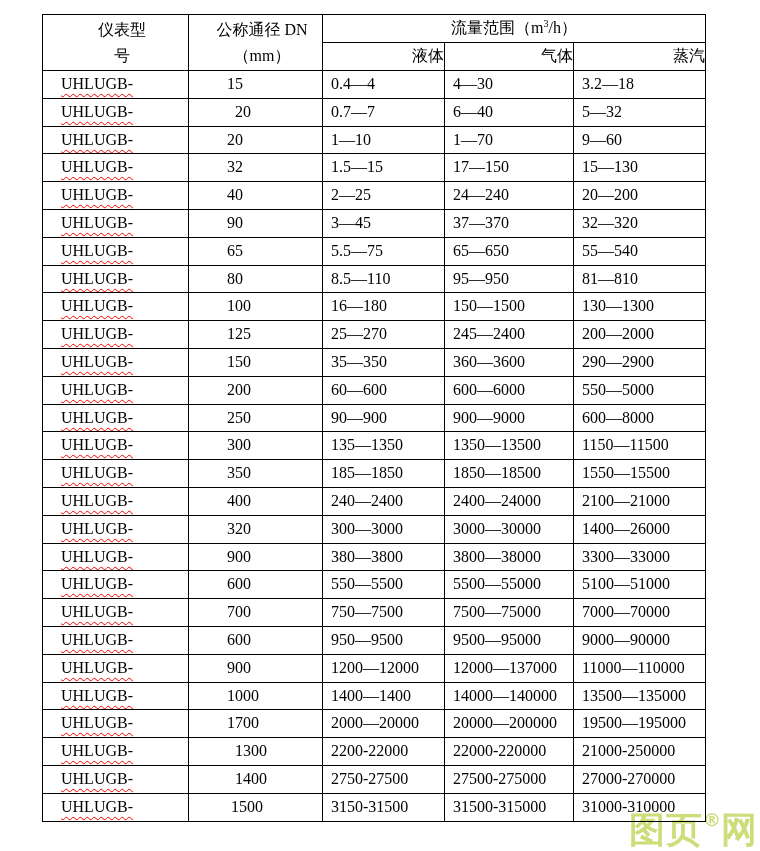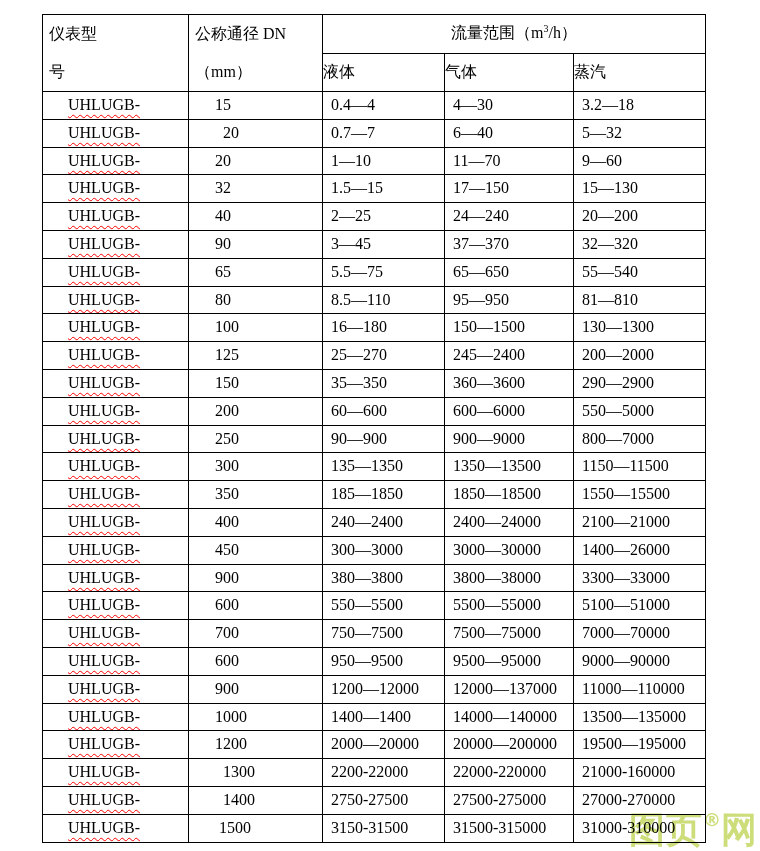--- a/index.html
+++ b/index.html
@@ -24,39 +24,39 @@
   th, td {
     border: 1px solid #000000;
     font-size: 16px;
     font-weight: normal;
     vertical-align: middle;
     padding: 0;
     overflow: hidden;
   }
   thead th { height: 28px; }
   th.c-model, th.c-dn {
-    text-align: left;
-    padding-left: 6px;
+    text-align: center;
+    padding-left: 13px;
     white-space: pre-line;
-    line-height: 38px;
+    line-height: 26px;
   }
   th.c-flow { text-align: center; margin-left: 8px; }
   th.c-flow sup { font-size: 10px; line-height: 0; }
-  th.c-sub { text-align: left; }
+  th.c-sub { text-align: right; }
 
   tbody td { height: 26.8px; line-height: 26.8px; }
-  td.td-model { padding-left: 25px; }
+  td.td-model { padding-left: 18px; }
   td.td-model .squiggle {
     text-decoration-line: underline;
     text-decoration-style: wavy;
     text-decoration-thickness: 1px;
     text-decoration-skip-ink: none;
     text-underline-offset: 4px;
   }
-  td.td-dn { padding-left: 26px; white-space: pre-wrap; }
+  td.td-dn { padding-left: 38px; white-space: pre-wrap; }
   td.td-val { padding-left: 8px; }
 
   .watermark {
     position: absolute;
     right: 2px; bottom: -3px;
     font-family: "DejaVu Sans", sans-serif;
     font-weight: bold;
     font-size: 36px;
     line-height: 1.3;
     letter-spacing: 1px;
@@ -108,21 +108,21 @@
           <td class="td-model"><span class="squiggle" style="text-decoration-color: rgb(255, 0, 0);">UHLUGB-</span></td>
           <td class="td-dn">  20</td>
           <td class="td-val">0.7—7</td>
           <td class="td-val">6—40</td>
           <td class="td-val">5—32</td>
         </tr>
         <tr>
           <td class="td-model"><span class="squiggle" style="text-decoration-color: rgb(255, 0, 0);">UHLUGB-</span></td>
           <td class="td-dn">20</td>
           <td class="td-val">1—10</td>
-          <td class="td-val">11—70</td>
+          <td class="td-val">1—70</td>
           <td class="td-val">9—60</td>
         </tr>
         <tr>
           <td class="td-model"><span class="squiggle" style="text-decoration-color: rgb(255, 0, 0);">UHLUGB-</span></td>
           <td class="td-dn">32</td>
           <td class="td-val">1.5—15</td>
           <td class="td-val">17—150</td>
           <td class="td-val">15—130</td>
         </tr>
         <tr>
@@ -179,21 +179,21 @@
           <td class="td-dn">200</td>
           <td class="td-val">60—600</td>
           <td class="td-val">600—6000</td>
           <td class="td-val">550—5000</td>
         </tr>
         <tr>
           <td class="td-model"><span class="squiggle" style="text-decoration-color: rgb(255, 0, 0);">UHLUGB-</span></td>
           <td class="td-dn">250</td>
           <td class="td-val">90—900</td>
           <td class="td-val">900—9000</td>
-          <td class="td-val">800—7000</td>
+          <td class="td-val">600—8000</td>
         </tr>
         <tr>
           <td class="td-model"><span class="squiggle" style="text-decoration-color: rgb(255, 0, 0);">UHLUGB-</span></td>
           <td class="td-dn">300</td>
           <td class="td-val">135—1350</td>
           <td class="td-val">1350—13500</td>
           <td class="td-val">1150—11500</td>
         </tr>
         <tr>
           <td class="td-model"><span class="squiggle" style="text-decoration-color: rgb(255, 0, 0);">UHLUGB-</span></td>
@@ -204,21 +204,21 @@
         </tr>
         <tr>
           <td class="td-model"><span class="squiggle" style="text-decoration-color: rgb(255, 0, 0);">UHLUGB-</span></td>
           <td class="td-dn">400</td>
           <td class="td-val">240—2400</td>
           <td class="td-val">2400—24000</td>
           <td class="td-val">2100—21000</td>
         </tr>
         <tr>
           <td class="td-model"><span class="squiggle" style="text-decoration-color: rgb(255, 0, 0);">UHLUGB-</span></td>
-          <td class="td-dn">450</td>
+          <td class="td-dn">320</td>
           <td class="td-val">300—3000</td>
           <td class="td-val">3000—30000</td>
           <td class="td-val">1400—26000</td>
         </tr>
         <tr>
           <td class="td-model"><span class="squiggle" style="text-decoration-color: rgb(255, 0, 0);">UHLUGB-</span></td>
           <td class="td-dn">900</td>
           <td class="td-val">380—3800</td>
           <td class="td-val">3800—38000</td>
           <td class="td-val">3300—33000</td>
@@ -253,31 +253,31 @@
         </tr>
         <tr>
           <td class="td-model"><span class="squiggle" style="text-decoration-color: rgb(255, 0, 0);">UHLUGB-</span></td>
           <td class="td-dn">1000</td>
           <td class="td-val">1400—1400</td>
           <td class="td-val">14000—140000</td>
           <td class="td-val">13500—135000</td>
         </tr>
         <tr>
           <td class="td-model"><span class="squiggle" style="text-decoration-color: rgb(255, 0, 0);">UHLUGB-</span></td>
-          <td class="td-dn">1200</td>
+          <td class="td-dn">1700</td>
           <td class="td-val">2000—20000</td>
           <td class="td-val">20000—200000</td>
           <td class="td-val">19500—195000</td>
         </tr>
         <tr>
           <td class="td-model"><span class="squiggle" style="text-decoration-color: rgb(255, 0, 0);">UHLUGB-</span></td>
           <td class="td-dn">  1300</td>
           <td class="td-val">2200-22000</td>
           <td class="td-val">22000-220000</td>
-          <td class="td-val">21000-160000</td>
+          <td class="td-val">21000-250000</td>
         </tr>
         <tr>
           <td class="td-model"><span class="squiggle" style="text-decoration-color: rgb(255, 0, 0);">UHLUGB-</span></td>
           <td class="td-dn">  1400</td>
           <td class="td-val">2750-27500</td>
           <td class="td-val">27500-275000</td>
           <td class="td-val">27000-270000</td>
         </tr>
         <tr>
           <td class="td-model"><span class="squiggle" style="text-decoration-color: rgb(255, 0, 0);">UHLUGB-</span></td>

